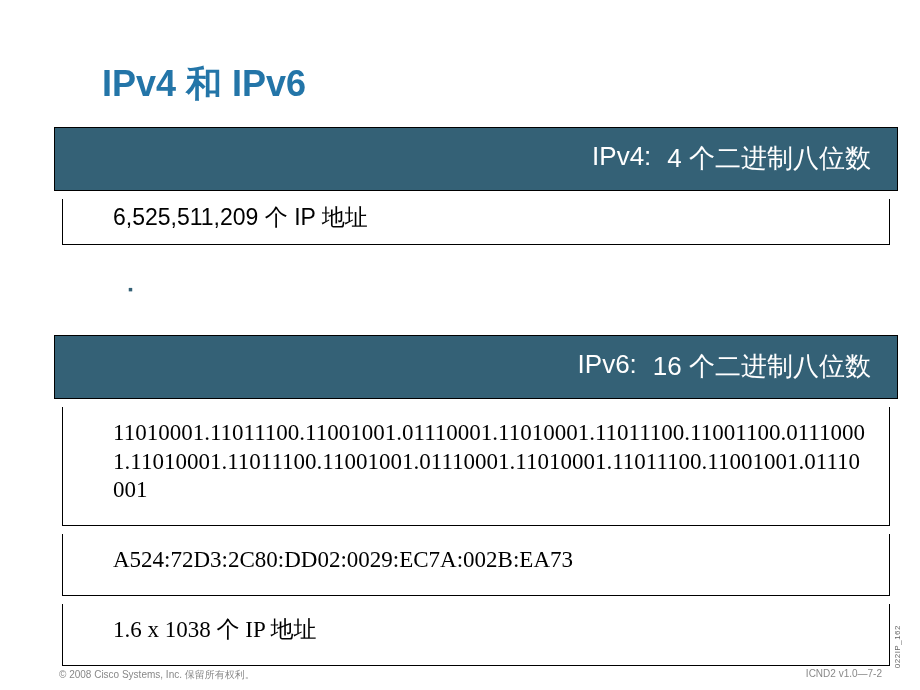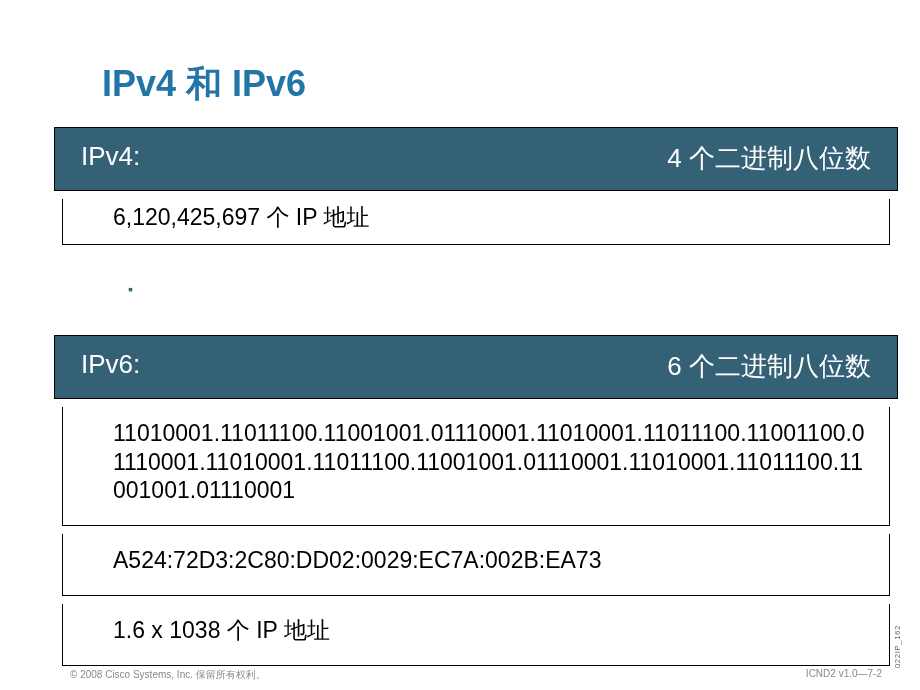--- a/index.html
+++ b/index.html
@@ -19,21 +19,21 @@
       color: #2375a8;
       font-size: 36px;
       font-weight: bold;
       padding: 36px 0 10px 78px;
     }
     .section-header {
       background: #346176;
       color: #ffffff;
       font-size: 26px;
       display: flex;
-      justify-content: space-between;
+      justify-content: flex-end;
       padding: 5px 18px 6px 18px;
       margin: 0 38px;
       border: 1px solid #000;
     }
     .section-header.ipv4 {
       margin-top: 4px;
     }
     .data-table {
       margin: 0 38px;
       border-collapse: collapse;
@@ -45,20 +45,21 @@
     }
     .data-cell {
       padding: 4px 10px 4px 42px;
       font-size: 23px;
       color: #000;
       word-break: break-all;
       line-height: 1.25;
     }
     .ipv6-table .data-cell {
       padding: 12px 10px 12px 42px;
+      font-family: Liberation Serif, serif;
     }
     .bullet-section {
       padding: 14px 0 14px 88px;
     }
     .bullet-item {
       display: flex;
       align-items: flex-start;
       color: #346176;
     }
     .bullet-marker {
@@ -67,21 +68,21 @@
       margin-top: 6px;
     }
     .bullet-text {
       color: #000;
       font-size: 21px;
       line-height: 1.35;
     }
     .footer {
       position: absolute;
       bottom: 8px;
-      left: 38px;
+      left: 27px;
       right: 38px;
       display: flex;
       justify-content: space-between;
       font-size: 10px;
       color: #888;
     }
     .side-label {
       position: absolute;
       right: 26px;
       bottom: 30px;
@@ -97,33 +98,33 @@
 
 <div class="slide-title">IPv4 和 IPv6</div>
 
 <div class="section-header ipv4">
   <span>IPv4:</span>
   <span>4 个二进制八位数</span>
 </div>
 
 <div class="data-table">
   <div class="data-row">
-    <div class="data-cell">6,120,425,697 个 IP 地址</div>
+    <div class="data-cell">6,525,511,209 个 IP 地址</div>
   </div>
 </div>
 
 <div class="bullet-section">
   <div class="bullet-item">
     <span class="bullet-marker">▪</span>
   </div>
 </div>
 
 <div class="section-header">
   <span>IPv6:</span>
-  <span>6 个二进制八位数</span>
+  <span>16 个二进制八位数</span>
 </div>
 
 <div class="data-table ipv6-table">
   <div class="data-row">
     <div class="data-cell">11010001.11011100.11001001.01110001.11010001.11011100.11001100.01110001.11010001.11011100.11001001.01110001.11010001.11011100.11001001.01110001</div>
   </div>
   <div class="data-row">
     <div class="data-cell">A524:72D3:2C80:DD02:0029:EC7A:002B:EA73</div>
   </div>
   <div class="data-row">

